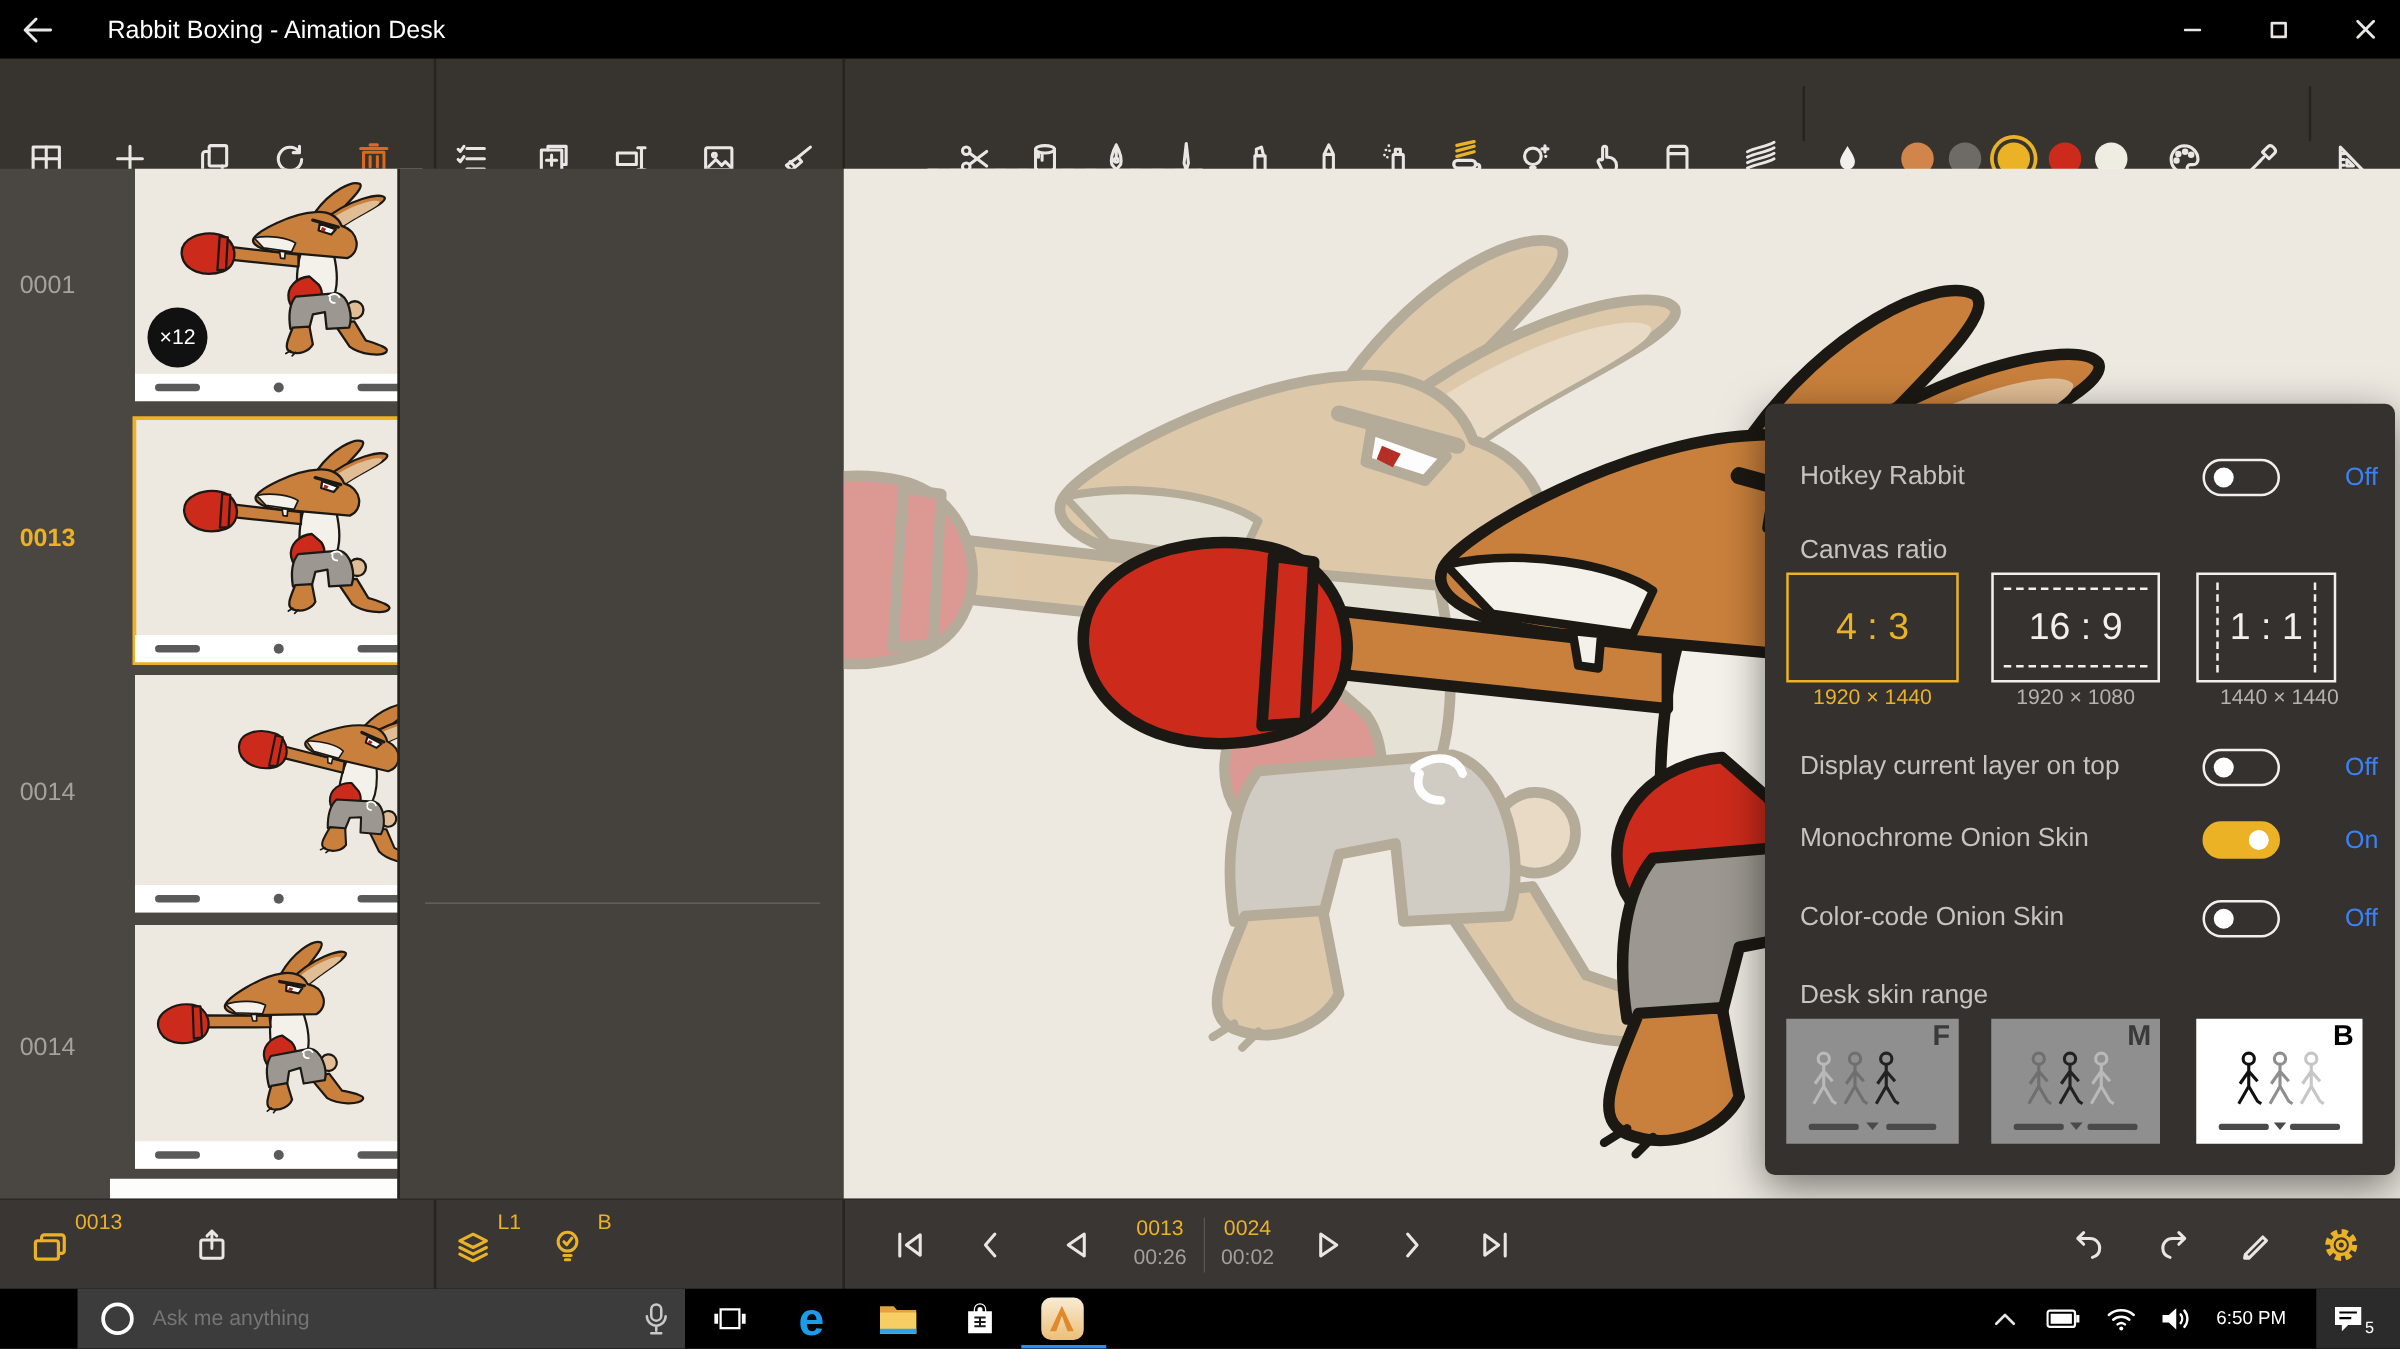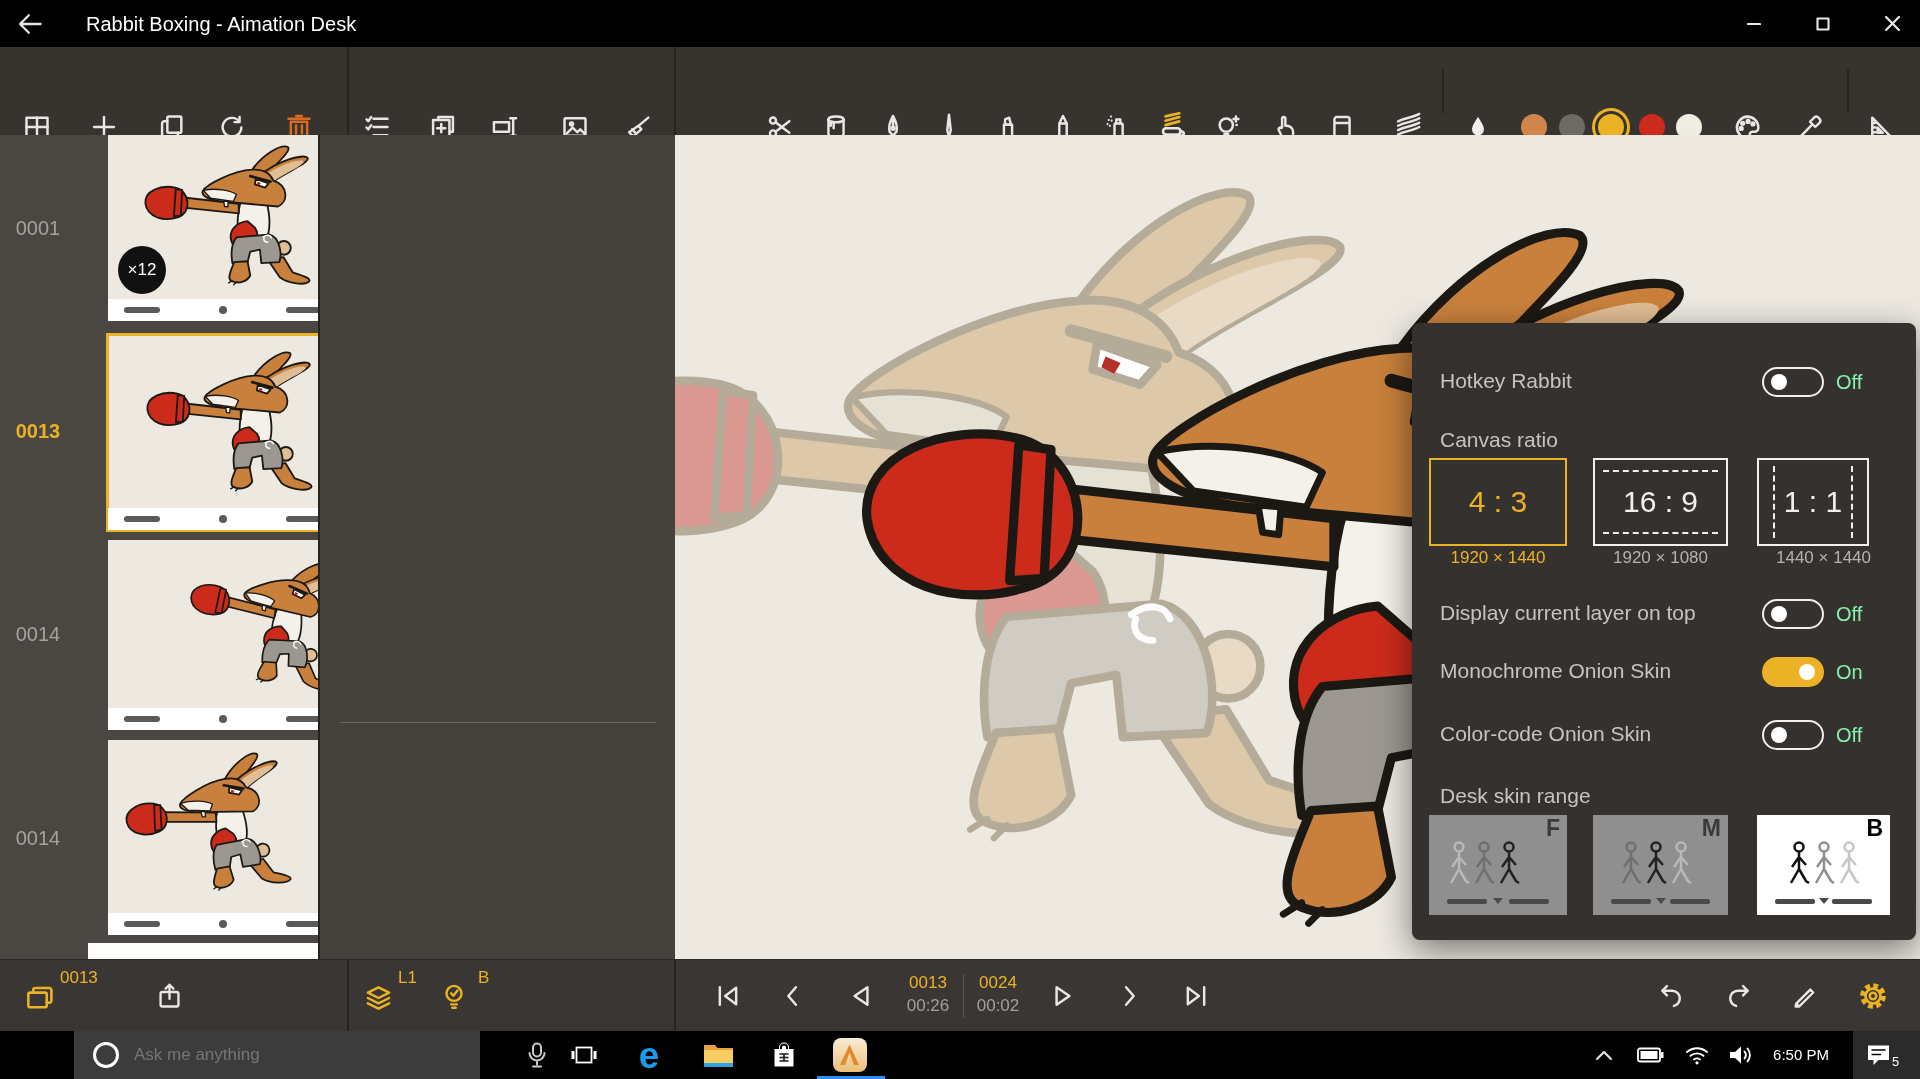--- a/index.html
+++ b/index.html
@@ -44,21 +44,21 @@
   
   #canvas{left:675px;top:135px;width:1245px;height:824px;background:#ede9e1;}
   
   #popup{left:1412px;top:323px;width:504px;height:617px;background:#34312e;border-radius:8px;box-shadow:0 10px 34px rgba(0,0,0,.5);color:#c6c3c0;}
   .prow-label{position:absolute;left:28px;font-size:21px;color:#c6c3c0;}
   .toggle{position:absolute;left:350px;width:62px;height:30px;border-radius:15px;border:2px solid #f2f0ed;}
   .toggle .knob{position:absolute;top:5px;width:16px;height:16px;border-radius:50%;background:#fff;}
   .toggle.off .knob{left:7px;}
   .toggle.on{background:#ecb226;border-color:#ecb226;}
   .toggle.on .knob{right:7px;}
-  .tstate{position:absolute;left:424px;font-size:20px;color:#86efac;}
+  .tstate{position:absolute;left:464px;font-size:20px;color:#3b82f6;}
   .ratio-box{position:absolute;border:2px solid #f2f0ed;display:flex;align-items:center;justify-content:center;font-size:30px;color:#f2f0ed;height:88px;top:135px;}
   .ratio-box.sel{border-color:#ecb226;color:#ecb226;}
   .ratio-size{position:absolute;top:225px;font-size:17px;color:#b5b2af;text-align:center;}
   .ratio-size.sel{color:#ecb226;}
   .dashH{position:absolute;left:8px;right:8px;border-top:2px dashed #f2f0ed;}
   .dashV{position:absolute;top:6px;bottom:6px;border-left:2px dashed #f2f0ed;}
   .onion-thumb{position:absolute;top:492px;height:100px;background:#8f8f8f;}
   .onion-thumb.sel{background:#fff;}
   .onion-letter{position:absolute;top:0px;right:7px;font-size:23px;font-weight:bold;color:#3a3a3a;}
   .onion-thumb.sel .onion-letter{color:#000;}
@@ -66,21 +66,21 @@
   .omark1{left:18px}.omark2{right:18px}
   .otri{position:absolute;bottom:11px;left:50%;margin-left:-5px;width:0;height:0;border-left:5px solid transparent;border-right:5px solid transparent;border-top:6px solid #4a4a4a;}
   
   #bottombar{left:0;top:959px;width:1920px;height:72px;background:#393633;border-top:1px solid #2b2927;}
   .ylabel{position:absolute;font-size:17px;color:#ecb226;}
   .pbtime{position:absolute;width:80px;text-align:center;}
   .pbtime .f{font-size:17px;color:#ecb226;}
   .pbtime .t{font-size:17px;color:#a3a09c;margin-top:3px;}
   
   #taskbar{left:0;top:1031px;width:1920px;height:48px;background:#000;}
-  #searchbox{left:74px;top:1031px;width:406px;height:48px;background:#3c3c3c;display:flex;align-items:center;}
+  #searchbox{left:62px;top:1031px;width:486px;height:48px;background:#3c3c3c;display:flex;align-items:center;}
   #searchbox input{position:absolute;left:58px;top:0;width:380px;height:48px;background:transparent;border:0;outline:0;color:#ddd;font-size:17px;}
   #clock{position:absolute;left:1762px;top:1046px;width:78px;text-align:center;font-size:15px;color:#fff;}
   #tray-hl{position:absolute;left:1853px;top:1031px;width:67px;height:48px;background:#2b2b2b;}
   #ac-badge{position:absolute;left:1892px;top:1054px;font-size:13px;color:#fff;}
   .tbar-btn{position:absolute;top:1031px;height:48px;display:flex;align-items:center;justify-content:center;}
   #edge-e{font-size:37px;font-weight:bold;color:#1c9be8;line-height:1;}
   #app-underline{position:absolute;left:817px;top:1076px;width:68px;height:3px;background:#2e8def;}
   
   .boxer-full{--fur:#c9803c;--fur2:#e0bd95;--shirt:#f4f1ea;--glove:#cc2b1b;--shorts:#9c9891;--ink:#1c1914;}
   .boxer-ghost{--fur:#ddc8a8;--fur2:#e8dac4;--shirt:#e6e1d5;--glove:#dc9590;--shorts:#cfcbc2;--ink:#b3a896;}

